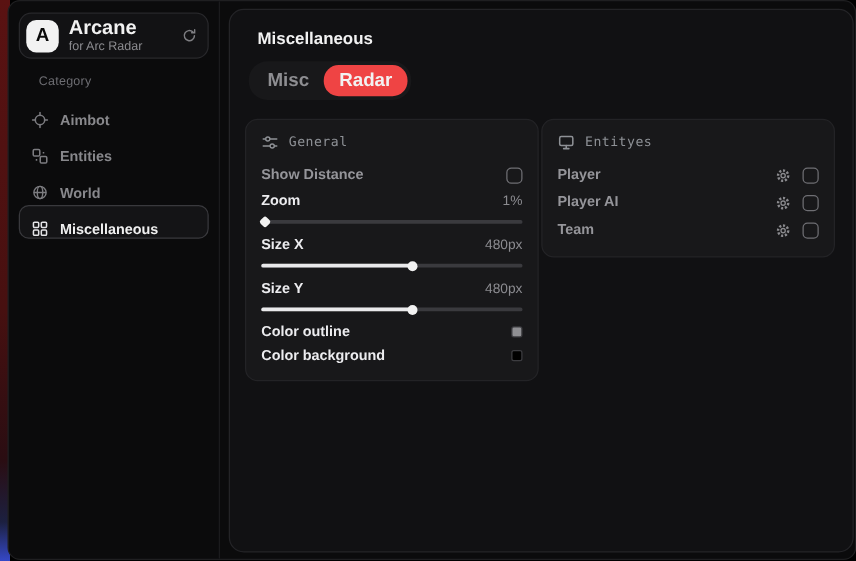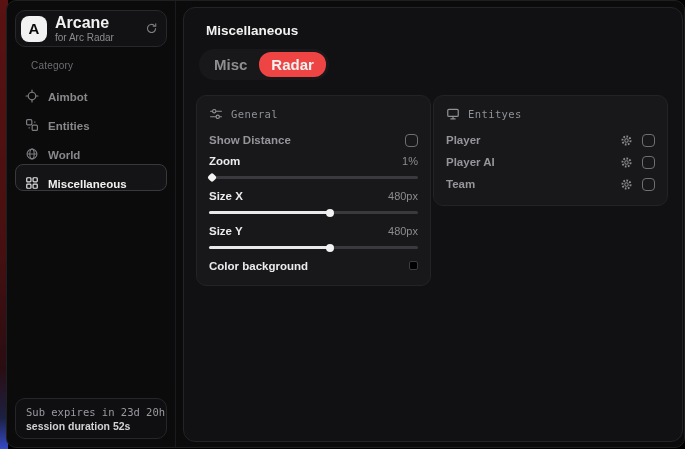--- a/index.html
+++ b/index.html
@@ -238,24 +238,20 @@
             <svg>
               <use href="#i-grid"></use>
             </svg>
           </span>
         <span>Miscellaneous</span>
       </div>
     </div>
 
     <div class="side-spacer"></div>
 
-    <div class="footer-card">
-      <div class="footer-line1">Sub expires in 23d 20h</div>
-      <div class="footer-line2">session duration 52s</div>
-    </div>
   </div>
 
   <div class="main-wrap">
     <div class="main-card">
       <div class="page-title">Miscellaneous</div>
 
       <div class="tabs">
         <div class="tab">Misc</div>
         <div class="tab active">Radar</div>
       </div>
@@ -301,20 +297,24 @@
           <div class="row" style="min-height:20px">
             <span class="lbl bright">Size Y</span>
             <span class="val">480px</span>
           </div>
           <div class="slider">
             <div class="track"></div>
             <div class="fill" style="width: 58%;"></div>
             <div class="thumb" style="left: 58%;"></div>
           </div>
 
+          <div class="row" style="min-height:19px">
+            <span class="lbl bright">Color outline</span>
+            <span class="swatch" style="background: rgb(143, 143, 147);"></span>
+          </div>
 
           <div class="row" style="min-height:19px">
             <span class="lbl bright">Color background</span>
             <span class="swatch" style="background: rgb(0, 0, 0);"></span>
           </div>
         </div>
 
         <div class="panel">
           <div class="panel-head">
             <span class="ph">

